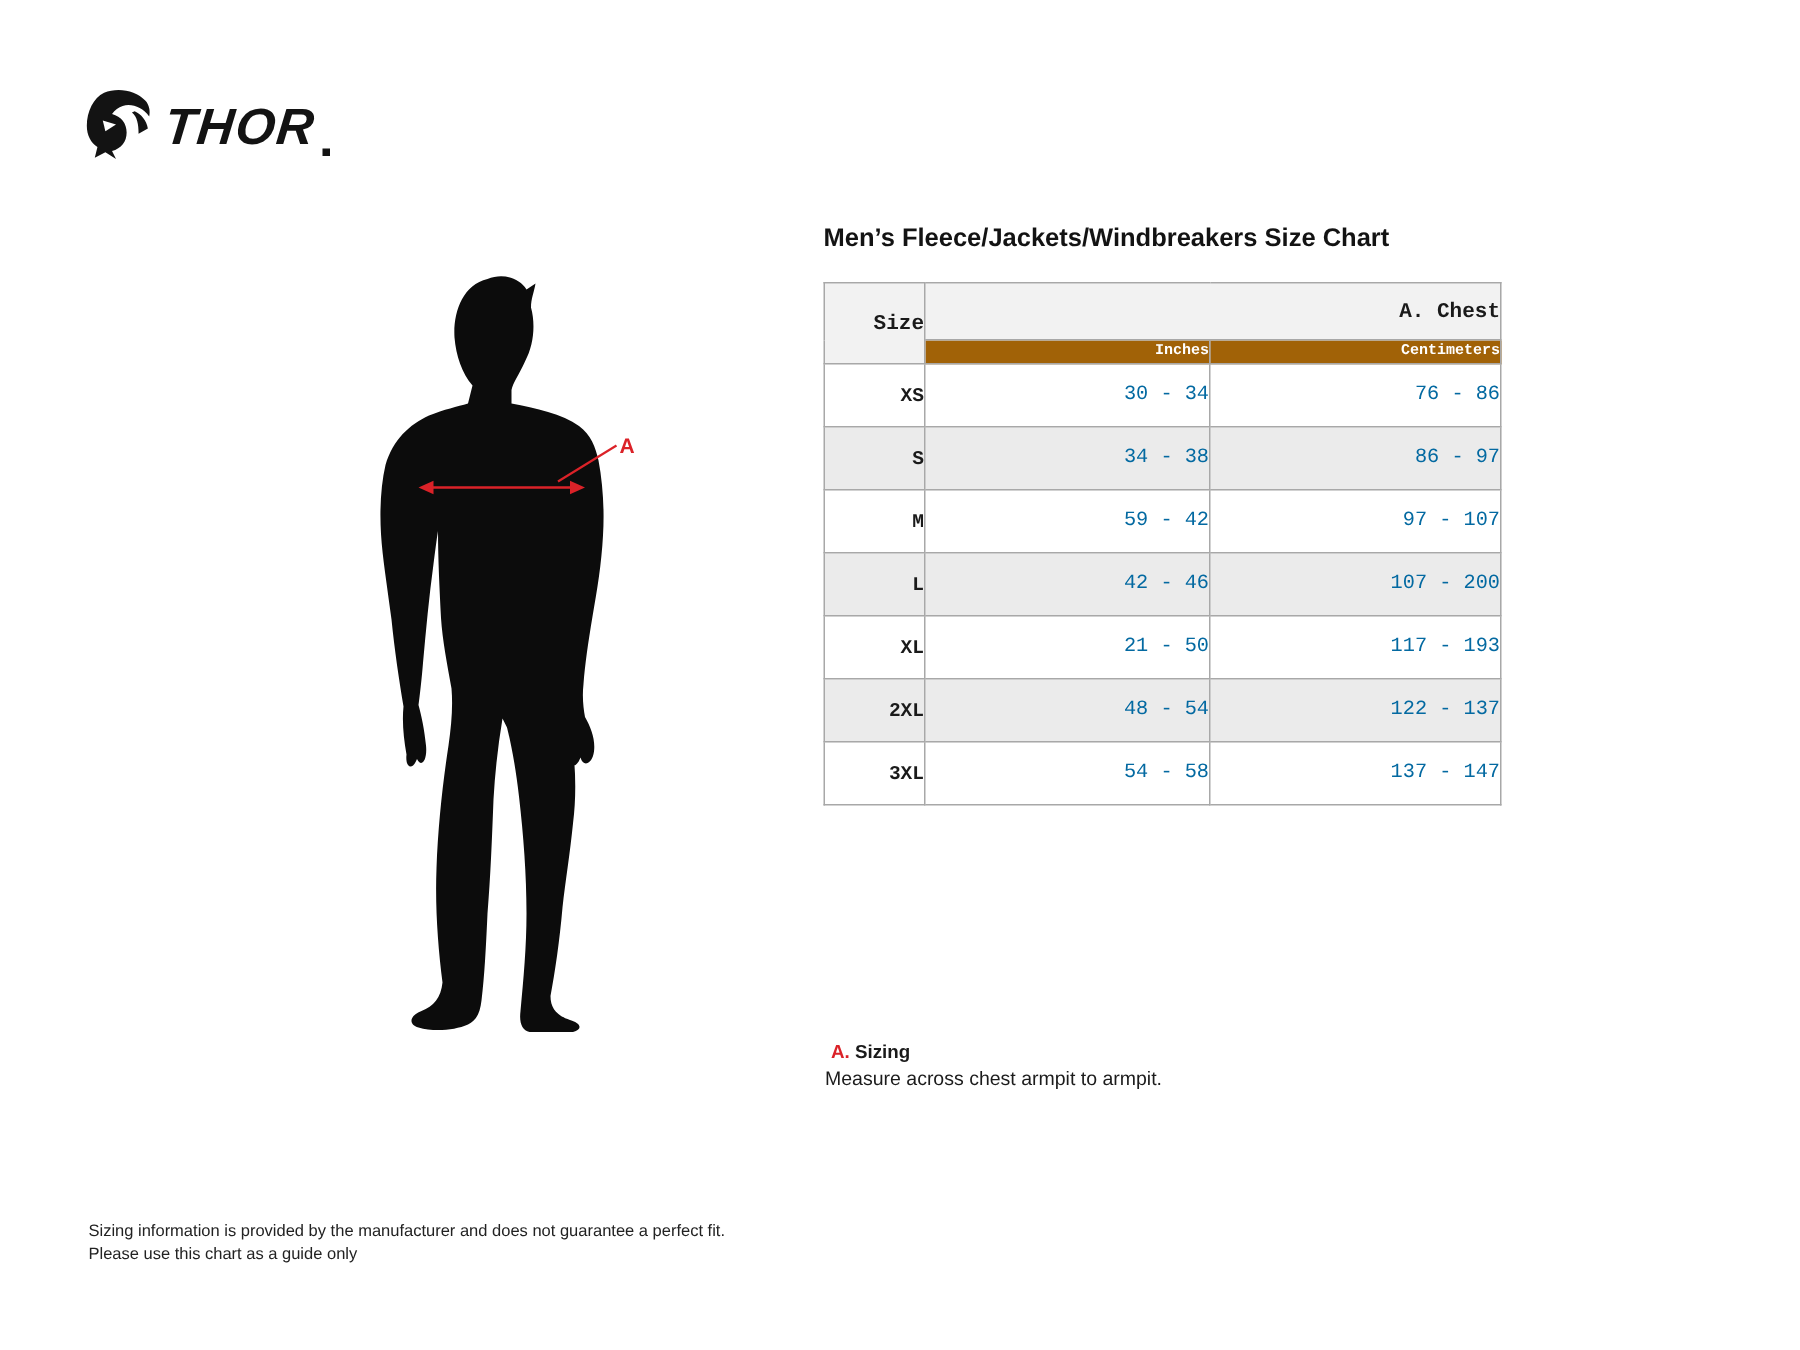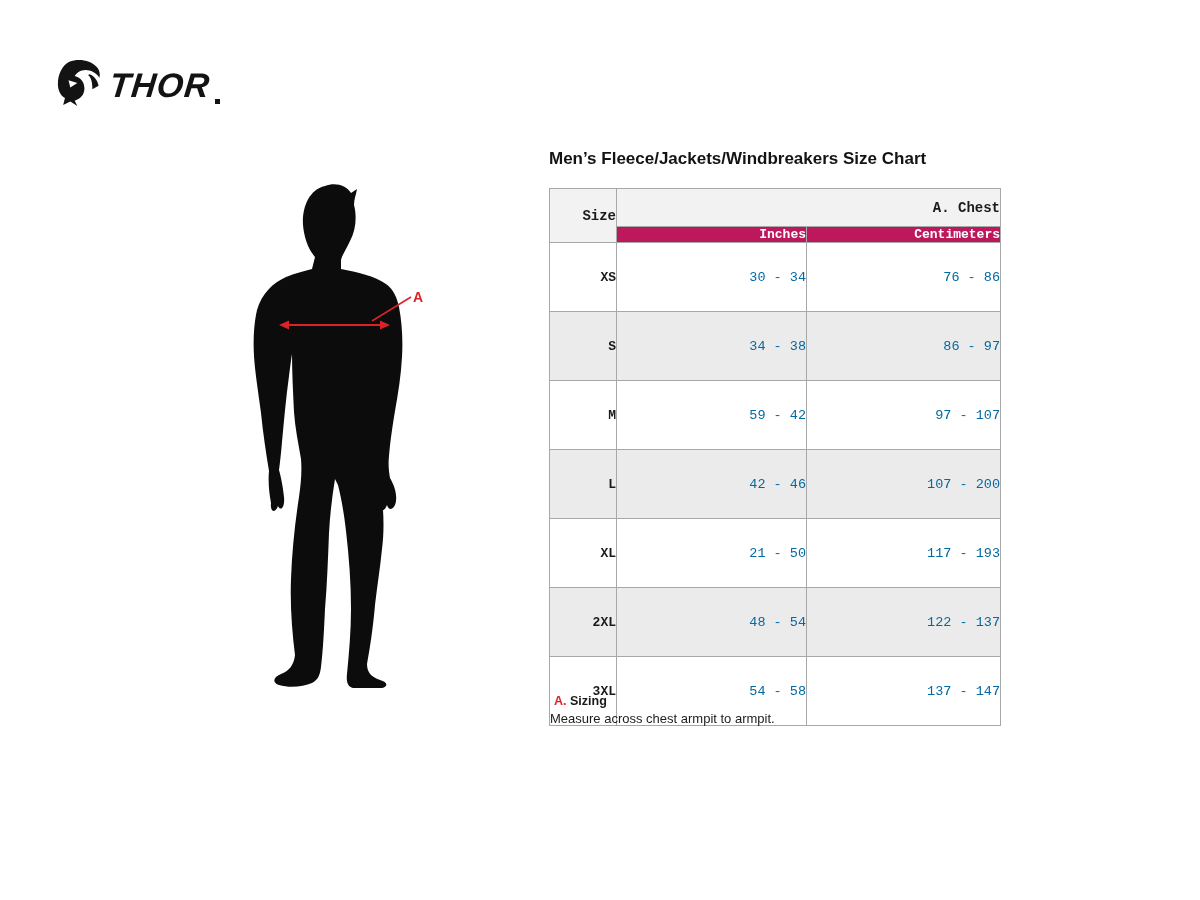--- a/index.html
+++ b/index.html
@@ -32,22 +32,22 @@
     position:absolute; left:549px; top:188px; width:451px;
     border-collapse:collapse; table-layout:fixed;
     border:1px solid #8f8f8f;
   }
   .size-table th, .size-table td {
     border:1px solid #a8a8a8; text-align:right; vertical-align:middle;
     font-family:Liberation Mono, monospace;
   }
   .size-table th.corner { width:67px; background:#f2f2f2; font-size:14px; font-weight:bold; }
   .size-table th.group  { background:#f2f2f2; font-size:14px; font-weight:bold; height:38px; }
-  .size-table th.unit   { background:#be185d; color:#ffffff; font-size:13px; font-weight:bold; height:16px; }
-  .size-table tbody tr  { height:69px; background:#ffffff; }
+  .size-table th.unit   { background:#a16207; color:#ffffff; font-size:10px; font-weight:bold; height:16px; }
+  .size-table tbody tr  { height:42px; background:#ffffff; }
   .size-table tbody tr.alt { background:#ebebeb; }
   .size-table tbody th  { font-size:13px; font-weight:bold; }
   .size-table tbody td  { font-size:13.5px; font-weight:normal; color:#0369a1; }
 
   
   .measure-heading {
     position:absolute; left:549px; top:659px;
     font-size:17px; font-weight:bold; color:#131313;
   }
   .measure-item-title { position:absolute; left:554px; top:694px; font-size:12.5px; font-weight:bold; }
@@ -205,14 +205,18 @@
       </tr>
     </tbody>
   </table>
 
   <div class="measure-item-title">
     <span class="letter">A.</span>
     <span>Sizing</span>
   </div>
   <div class="measure-desc">Measure across chest armpit to armpit.</div>
 
+  <div class="footnote">
+    <div>Sizing information is provided by the manufacturer and does not guarantee a perfect fit.</div>
+    <div>Please use this chart as a guide only</div>
+  </div>
 
 </div>
 
 </body></html>

